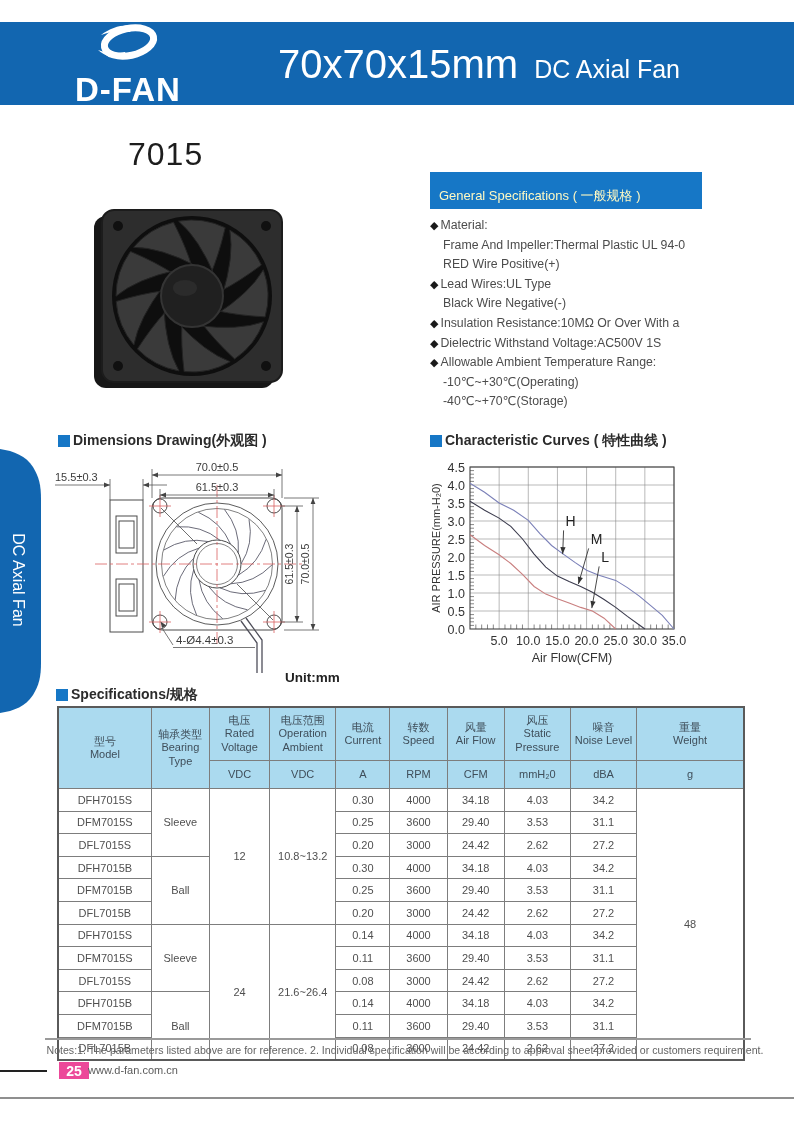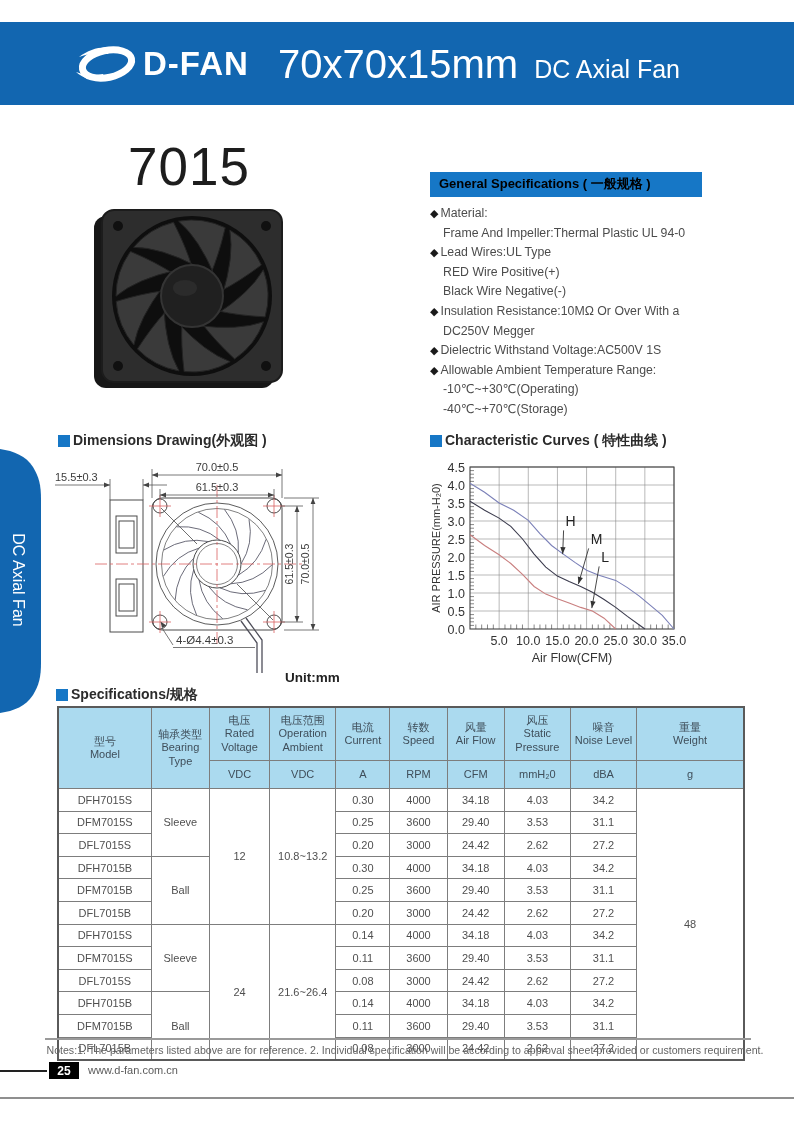--- a/index.html
+++ b/index.html
@@ -2,33 +2,33 @@
 <html><head>
 <meta charset="utf-8">
 <style>
   html,body{margin:0;padding:0;background:#fff;}
   body{font-family:"Liberation Sans","DejaVu Sans",sans-serif;}
   #page{position:relative;width:794px;height:1123px;background:#fff;overflow:hidden;}
   .abs{position:absolute;}
 
   
   #top-bar{left:0;top:22px;width:794px;height:83px;background:#1266b0;}
-  #logo-wrap{left:75px;top:50%;transform:translateY(-50%);display:flex;align-items:center;gap:6px;}
+  #logo-wrap{left:75px;top:50%;transform:translateY(-50%);display:flex;align-items:center;gap:6px;flex-direction:column;}
   #brand-text{color:#fff;font-weight:bold;font-size:33px;letter-spacing:1px;}
   #head-titles{left:278px;top:50%;transform:translateY(-50%);display:flex;align-items:baseline;gap:16px;color:#fff;}
   #size-title{font-size:40px;font-weight:400;text-align:center;}
   #prod-type{font-size:25px;font-weight:400;}
 
   
-  #model-no{left:128px;top:136px;font-size:53px;color:#1d1d1d;font-weight:400;letter-spacing:1px;}
+  #model-no{left:128px;top:136px;font-size:32px;color:#1d1d1d;font-weight:400;letter-spacing:1px;}
   #fan-photo{left:82px;top:202px;}
 
   
   #gs-panel{left:430px;top:172px;width:272px;}
-  #gs-head{background:#1677c6;color:#000000;font-size:13px;font-weight:bold;padding:3px 0 4px 9px;}
+  #gs-head{background:#1677c6;color:#fef9c3;font-size:13px;font-weight:normal;padding:15px 0 4px 9px;}
   #gs-list{margin-top:7px;}
   .gs-line{font-size:12.3px;color:#4c4c4c;line-height:19.6px;padding-left:13px;position:relative;}
   .gs-line.b{padding-left:0;}
   .diamond{color:#1a1a1a;font-size:11px;margin-right:2px;}
 
   
   .sec-title{display:flex;align-items:center;gap:3px;font-size:14px;font-weight:bold;color:#2b2b2b;}
   .sec-sq{width:12px;height:12px;background:#1677c6;display:inline-block;}
   #sec-dim{left:58px;top:432px;}
   #sec-curve{left:430px;top:432px;}
@@ -48,21 +48,21 @@
   #spec-table{border:2px solid #5a5a5a;}
   #spec-table thead th{background:#abdaef;color:#3f4e5a;font-size:11px;line-height:13.5px;}
   #spec-table thead tr.r1 th{height:50px;}
   #spec-table thead tr.r2 th{height:25px;}
   #spec-table tbody td{height:19.6px;font-size:11px;color:#4f4f4f;}
 
   
   #notes-rule{left:45px;top:1038px;width:706px;height:2px;background:#9a9a9a;}
   #notes-line{left:45px;top:1044px;width:720px;font-size:10.6px;color:#636363;text-align:center;}
   #page-rule-lead{left:0;top:1070px;width:47px;height:2px;background:#222;}
-  #page-num-box{left:49px;top:1062px;width:30px;height:17px;background:#000000;color:#fff;font-size:12px;font-weight:bold;display:flex;align-items:center;justify-content:center;}
+  #page-num-box{left:59px;top:1062px;width:30px;height:17px;background:#ec4899;color:#fff;font-size:14px;font-weight:bold;display:flex;align-items:center;justify-content:center;}
   #website{left:88px;top:1064px;font-size:11px;color:#5a5a5a;}
   #bottom-rule{left:0;top:1097px;width:794px;height:2px;background:#8f8f8f;}
 
   svg text{font-family:"Liberation Sans","DejaVu Sans",sans-serif;}
 </style>
 </head>
 <body>
 
 <div id="page">
 
@@ -104,25 +104,24 @@
     <circle cx="184" cy="24" r="5" fill="#101010"></circle>
     <circle cx="36" cy="164" r="5" fill="#101010"></circle>
     <circle cx="184" cy="164" r="5" fill="#101010"></circle>
   </svg>
 
   <div class="abs" id="gs-panel">
     <div id="gs-head">General Specifications ( 一般规格 )</div>
     <div id="gs-list">
         <div class="gs-line b"><span class="diamond">◆</span><span>Material:</span></div>
         <div class="gs-line"><span>Frame And Impeller:Thermal Plastic UL 94-0</span></div>
+        <div class="gs-line"><span>RED Wire Positive(+)</span></div>
         <div class="gs-line b"><span class="diamond">◆</span><span>Lead Wires:UL Type</span></div>
-        <div class="gs-line"><span>RED Wire Positive(+)</span></div>
         <div class="gs-line"><span>Black Wire Negative(-)</span></div>
         <div class="gs-line b"><span class="diamond">◆</span><span>Insulation Resistance:10MΩ Or Over With a</span></div>
-        <div class="gs-line"><span>DC250V Megger</span></div>
         <div class="gs-line b"><span class="diamond">◆</span><span>Dielectric Withstand Voltage:AC500V 1S</span></div>
         <div class="gs-line b"><span class="diamond">◆</span><span>Allowable Ambient Temperature Range:</span></div>
         <div class="gs-line"><span>-10℃~+30℃(Operating)</span></div>
         <div class="gs-line"><span>-40℃~+70℃(Storage)</span></div>
       </div>
   </div>
 
   <div class="abs sec-title" id="sec-dim">
     <span class="sec-sq"></span>
     <span>Dimensions Drawing(外观图 )</span>

